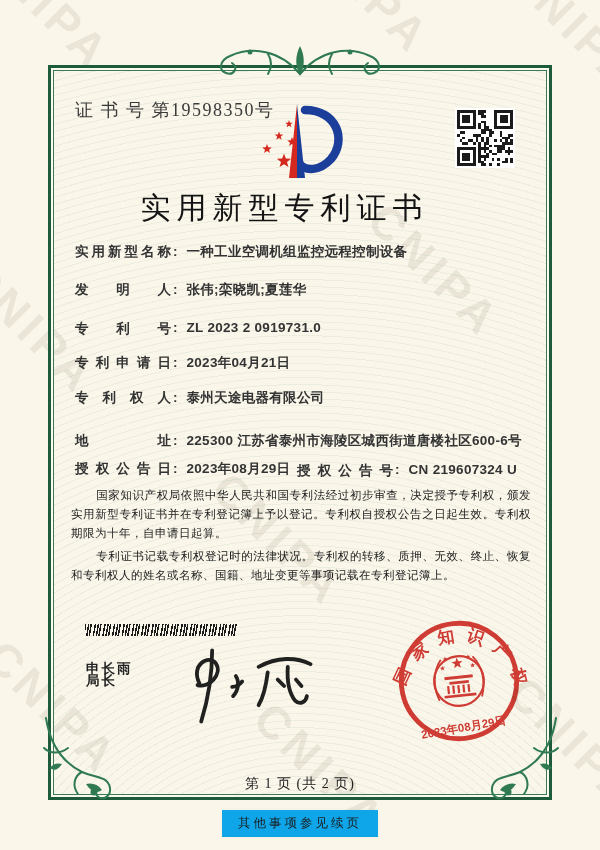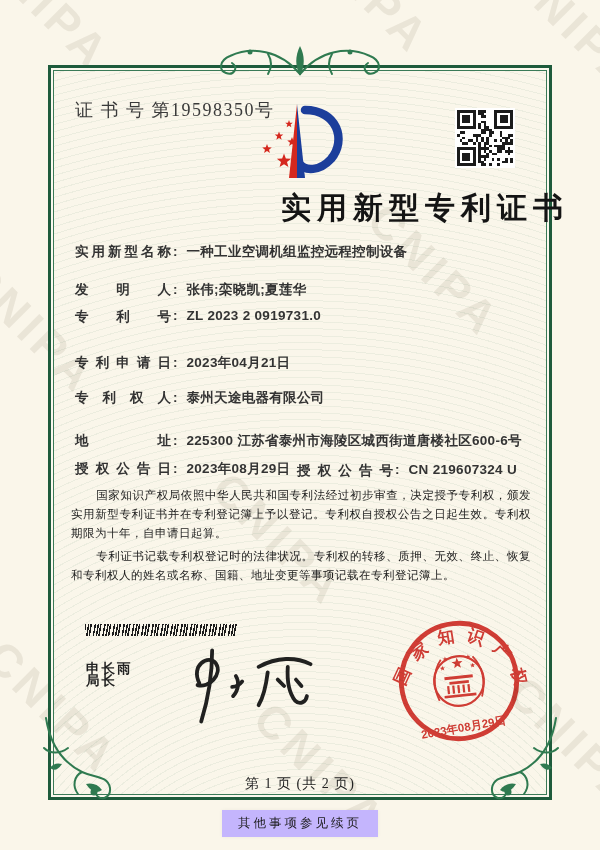--- a/index.html
+++ b/index.html
@@ -38,21 +38,21 @@
   
   .cert-no{
     position:absolute;left:75px;top:98px;z-index:2;
     font-size:18px;color:#3a3a3a;letter-spacing:1.5px;
     font-family:"Liberation Serif","DejaVu Serif",serif;
   }
   .logo{position:absolute;left:245px;top:100px;width:110px;height:82px;z-index:2;}
   .qr{position:absolute;left:455px;top:108px;width:56px;height:56px;z-index:2;background:#fff;padding:2px;}
   .title{
     position:absolute;left:0;top:188px;width:569px;z-index:2;
-    text-align:right;font-size:30px;font-weight:bold;color:#141414;
+    text-align:center;font-size:30px;font-weight:normal;color:#141414;
     letter-spacing:6px;
     font-family:"Liberation Serif","DejaVu Serif",serif;
   }
 
   
   .row{position:absolute;left:75px;z-index:2;font-size:13.5px;color:#333;font-weight:600;white-space:nowrap;}
   .flabel{display:inline-block;width:96px;text-align:justify;text-align-last:justify;vertical-align:top;}
   .fcolon{display:inline-block;margin:0 9px 0 2px;}
   .fvalue{letter-spacing:0.3px;}
   .grp2{position:absolute;left:222px;top:2px;white-space:nowrap;}
@@ -85,21 +85,21 @@
   }
 
   
   .page-num{
     position:absolute;left:0;top:775px;width:600px;text-align:center;z-index:2;
     font-size:14px;color:#222;letter-spacing:1px;
     font-family:"Liberation Serif","DejaVu Serif",serif;
   }
   .note{
     position:absolute;left:50%;top:810px;transform:translateX(-50%);z-index:2;
-    background:#c4b5fd;padding:5px 16px;
+    background:#0ea5e9;padding:5px 16px;
     font-size:12.5px;color:#1c1c1c;letter-spacing:3px;
     font-family:"Liberation Serif","DejaVu Serif",serif;
     box-shadow:0 0 4px rgba(0,0,0,0.05);white-space:nowrap;
   }
 </style>
 </head>
 <body>
 
 <div class="page">
 
@@ -290,21 +290,21 @@
     </svg>
 
   <div class="title">实用新型专利证书</div>
 
   <div class="row" style="top:243px;">
     <span class="flabel">实用新型名称</span><span class="fcolon">:</span><span class="fvalue">一种工业空调机组监控远程控制设备</span>
   </div>
   <div class="row" style="top:281px;">
     <span class="flabel">发明人</span><span class="fcolon">:</span><span class="fvalue">张伟;栾晓凯;夏莲华</span>
   </div>
-  <div class="row" style="top:308px;">
+  <div class="row" style="top:320px;">
     <span class="flabel">专利号</span><span class="fcolon">:</span><span class="fvalue">ZL 2023 2 0919731.0</span>
   </div>
   <div class="row" style="top:354px;">
     <span class="flabel">专利申请日</span><span class="fcolon">:</span><span class="fvalue">2023年04月21日</span>
   </div>
   <div class="row" style="top:389px;">
     <span class="flabel">专利权人</span><span class="fcolon">:</span><span class="fvalue">泰州天途电器有限公司</span>
   </div>
   <div class="row" style="top:432px;">
     <span class="flabel">地址</span><span class="fcolon">:</span><span class="fvalue">225300 江苏省泰州市海陵区城西街道唐楼社区600-6号</span>

